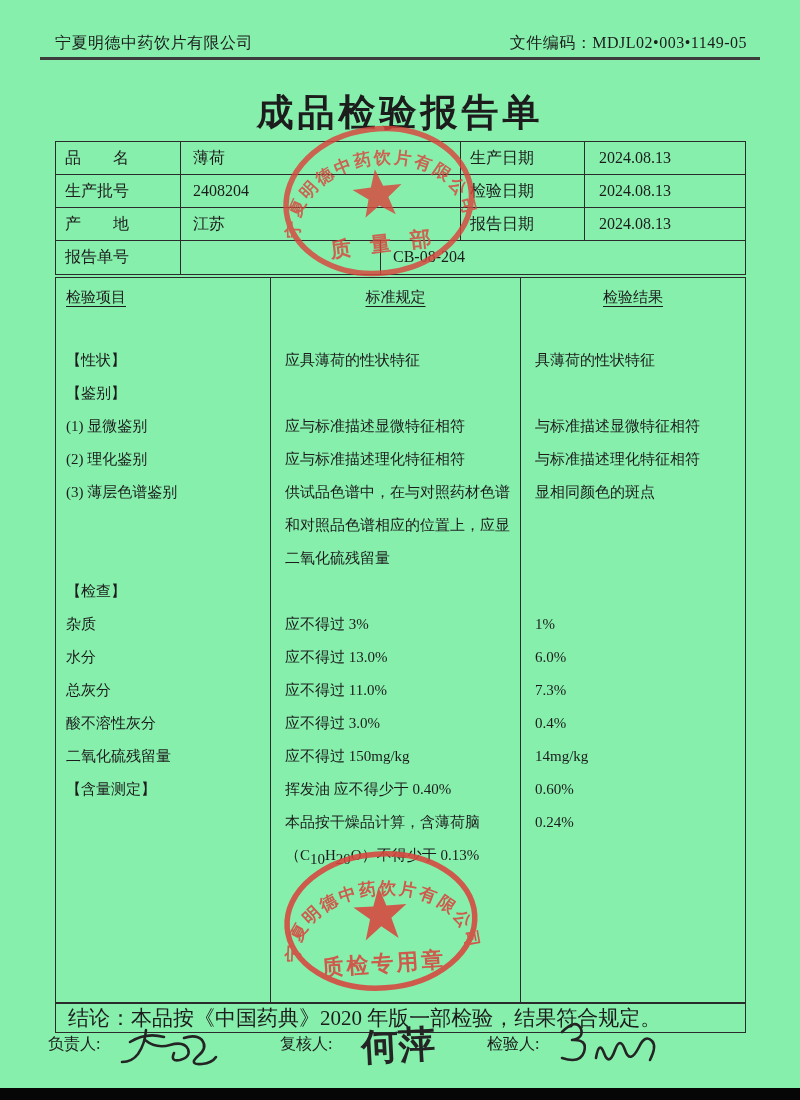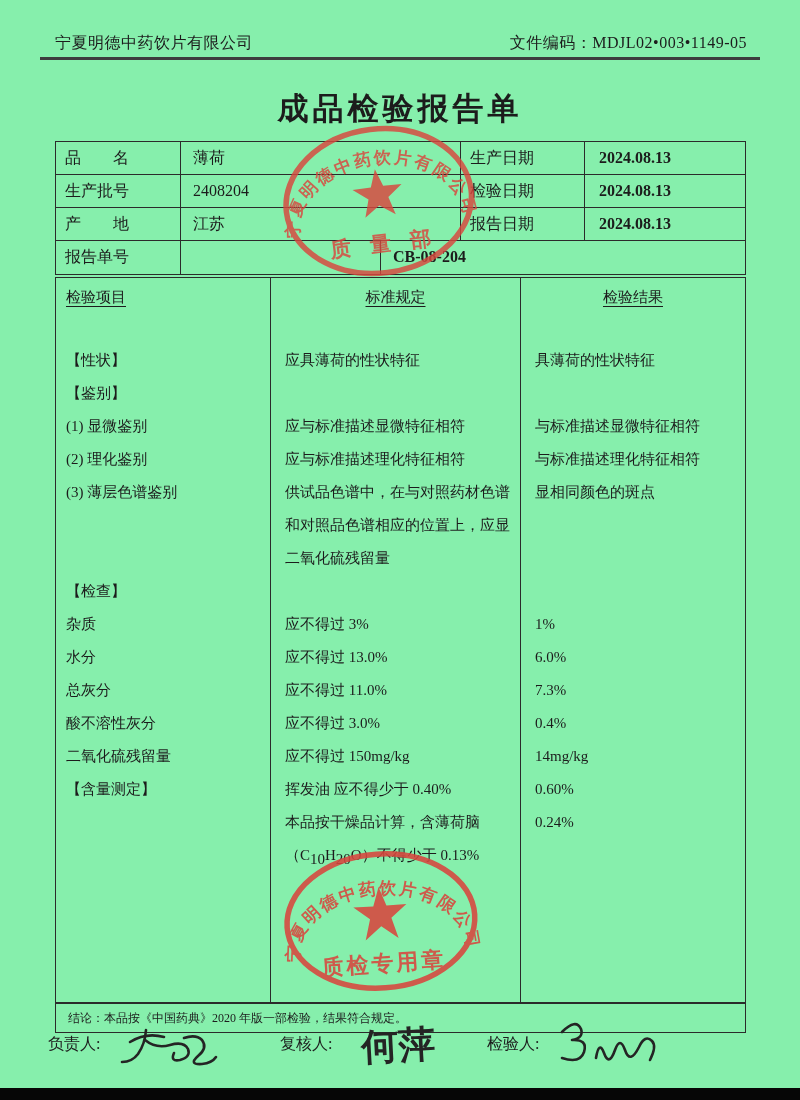--- a/index.html
+++ b/index.html
@@ -10,28 +10,28 @@
     font-family:"Liberation Serif","DejaVu Serif",serif;
     color:#1c1c1c;
   }
   .abs { position:absolute; }
 
   
   .doc-header { top:33px; left:55px; width:692px; display:flex; justify-content:space-between; font-size:16px; letter-spacing:.5px; }
   .header-rule { top:57px; left:40px; width:720px; border-top:3px solid #3d3d3d; }
 
   
-  .report-title { top:88px; left:0; width:800px; text-align:center; font-size:31px; font-weight:bold; letter-spacing:4px; }
+  .report-title { top:88px; left:0; width:800px; text-align:center; font-size:37px; font-weight:bold; letter-spacing:4px; }
 
   
   .info-table { top:141px; left:55px; width:691px; border:1px solid #2b2b2b; }
   .info-row { display:flex; height:33px; line-height:32px; font-size:16px; border-bottom:1px solid #2b2b2b; }
   .info-row:last-child { border-bottom:none; }
   .ic { border-right:1px solid #2b2b2b; padding-left:9px; overflow:hidden; white-space:nowrap; }
-  .ic:last-child { border-right:none;font-weight:bold; }
+  .ic:last-child { border-right:none; }
   .w-label { width:125px; }
   .w-val   { width:280px; padding-left:12px; }
   .w-dlab  { width:124px; }
   .w-date  { flex:1; padding-left:14px; }
   .w-mid   { width:200px; }
   .w-repno { flex:1; padding-left:12px; }
 
   
   .main-table { top:277px; left:55px; width:691px; height:726px; border:1px solid #2b2b2b; display:flex; flex-direction:column; font-size:15px; }
   .m-head { height:66px; display:flex; }
@@ -39,21 +39,21 @@
   .m-spacer { flex:1; display:flex; }
   .c1 { width:215px; border-right:1px solid #2b2b2b; padding-left:10px; white-space:nowrap; }
   .c2 { width:250px; border-right:1px solid #2b2b2b; padding-left:14px; white-space:nowrap; }
   .c3 { flex:1; padding-left:14px; white-space:nowrap; }
   .m-head .hcell { padding-top:9px; line-height:20px; }
   .m-head .hu { text-decoration:underline; text-underline-offset:4px; }
   .m-head .c2, .m-head .c3 { text-align:center; padding-left:0; }
   sub.fsub { font-size:15px; line-height:0; }
 
   
-  .conclusion { top:1003px; left:55px; width:691px; height:30px; border:1px solid #2b2b2b; line-height:28px; padding-left:12px; font-size:12px; }
+  .conclusion { top:1003px; left:55px; width:691px; height:30px; border:1px solid #2b2b2b; line-height:28px; padding-left:12px; font-size:21px; }
 
   
   .sign-label { top:1034px; font-size:16px; }
   .lab-resp   { left:48px; }
   .lab-review { left:280px; }
   .lab-insp   { left:487px; }
   .sig { stroke:#242424; stroke-width:2.6; fill:none; stroke-linecap:round; stroke-linejoin:round; }
   .sig-box1 { top:1022px; left:112px; }
   .sig-box2 { top:1016px; left:360px; }
   .sig-box3 { top:1014px; left:548px; }

